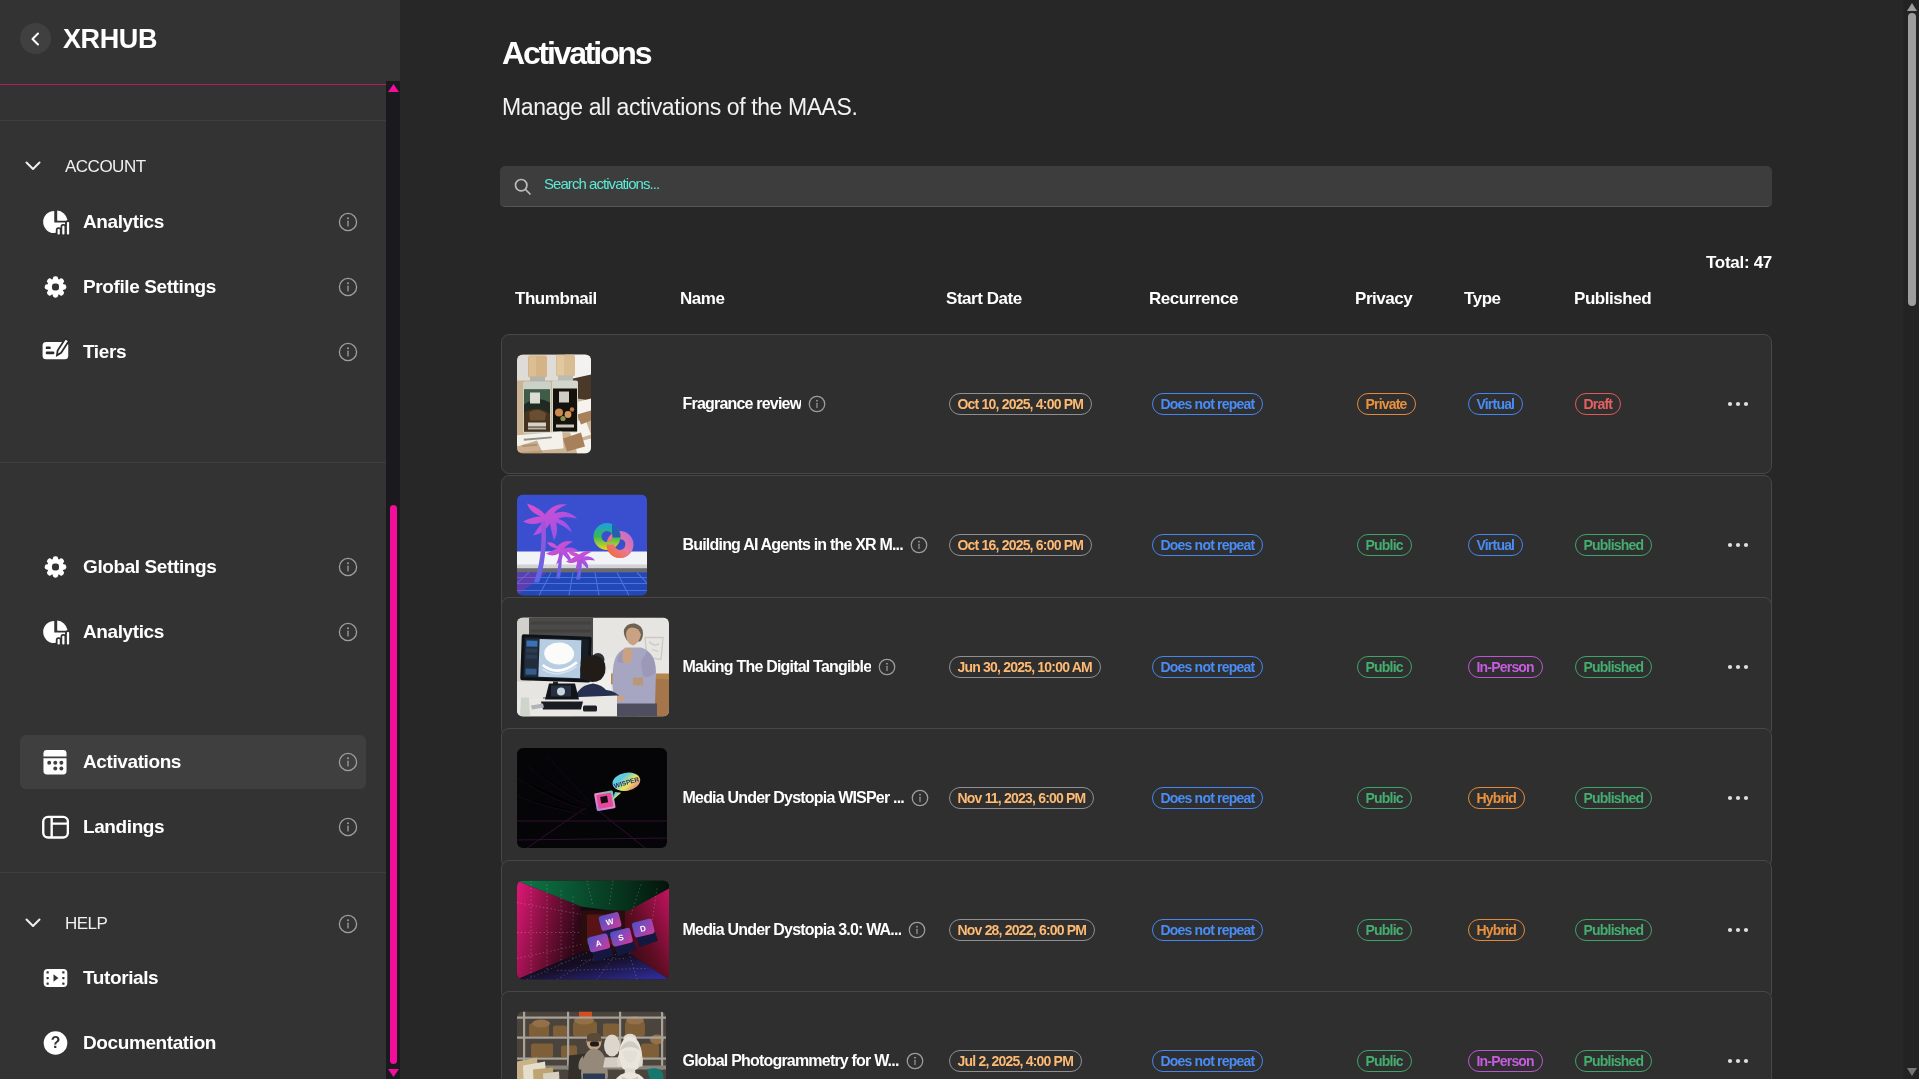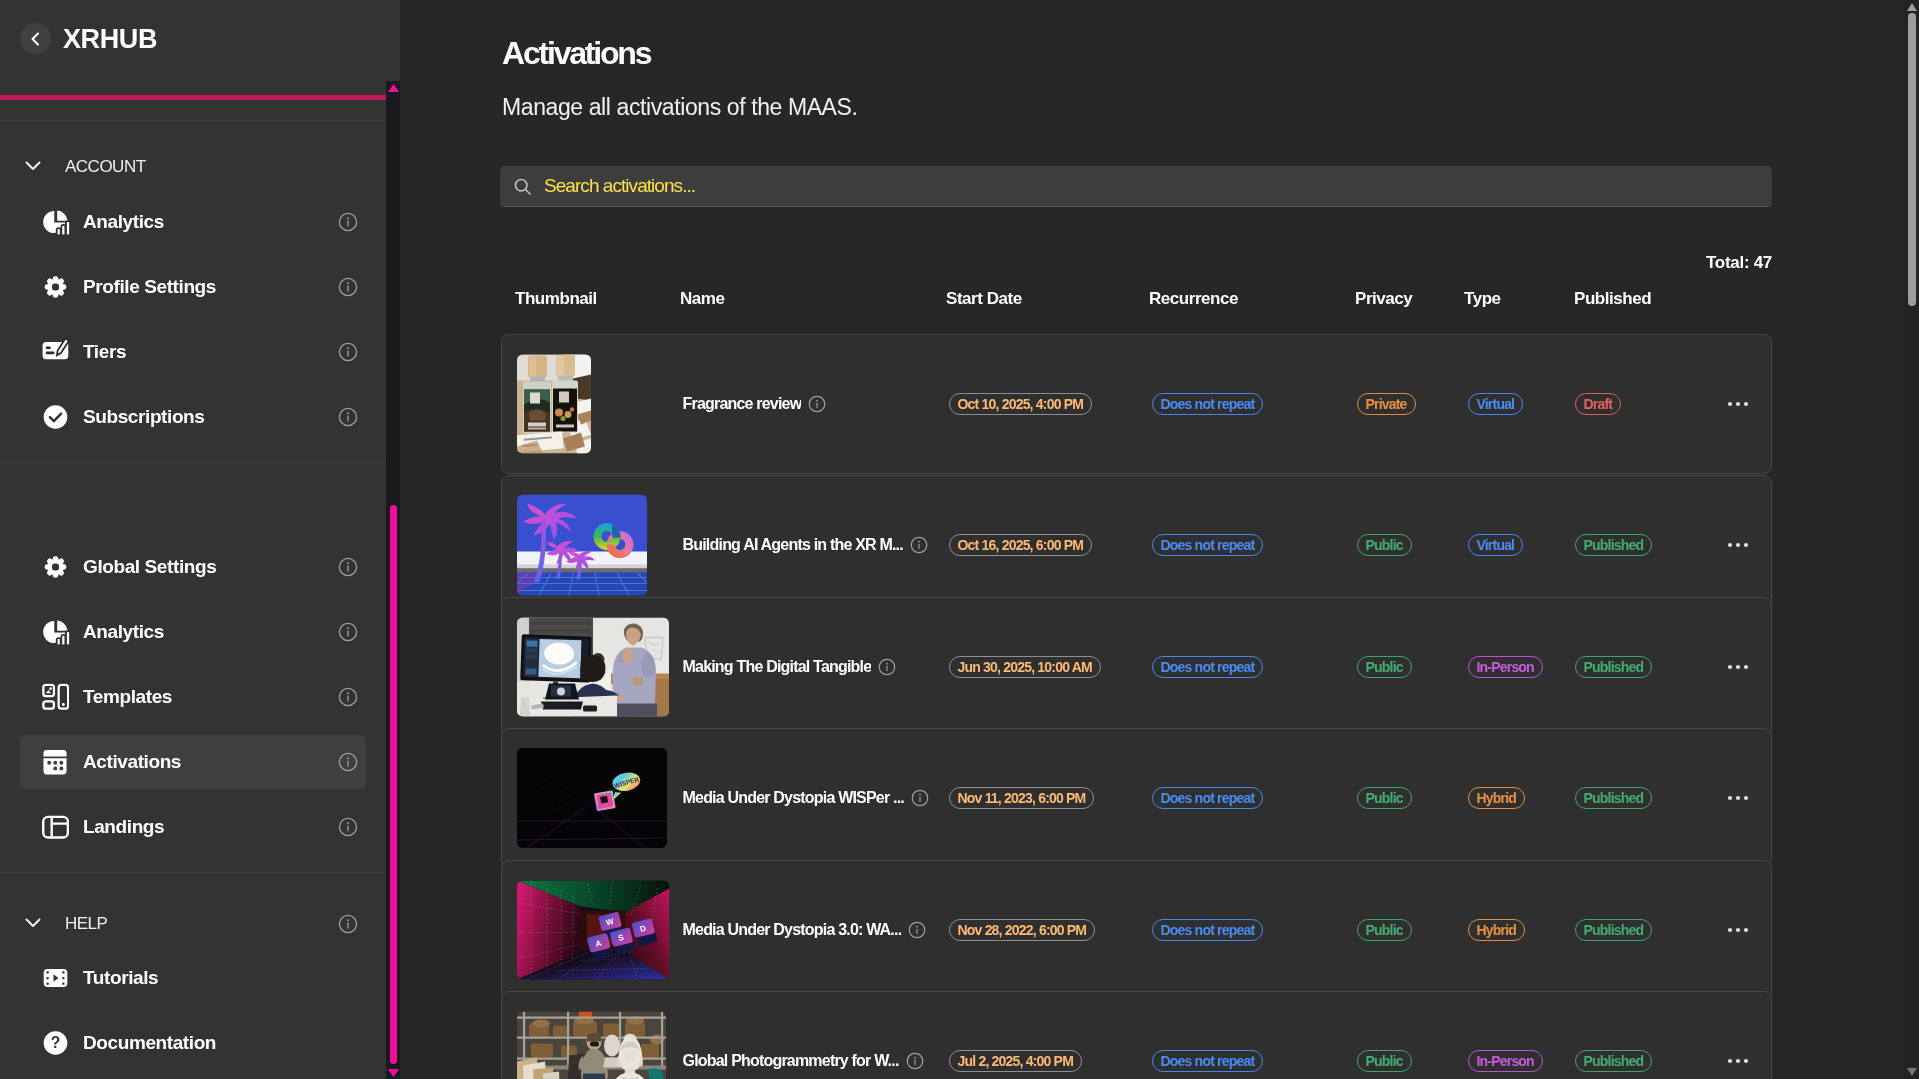--- a/index.html
+++ b/index.html
@@ -1,40 +1,40 @@
 <!DOCTYPE html>
 <html><head>
 <meta charset="utf-8">
 <style>
 * { margin:0; padding:0; box-sizing:border-box; }
 html,body { width:1919px; height:1079px; overflow:hidden; background:#272727; font-family:"Liberation Sans", sans-serif; }
 .abs { position:absolute; }
 
 #sidebar { position:absolute; left:0; top:0; width:400px; height:1079px; background:#333333; }
-#sbheader { position:absolute; left:0; top:0; width:400px; height:100px; border-bottom:5px solid #be185d; }
+#sbheader { position:absolute; left:0; top:0; width:400px; height:85px; border-bottom:1px solid #be185d; }
 #backbtn { position:absolute; left:20px; top:23px; width:31px; height:31px; border-radius:50%; background:#404040; }
 #xrhub { position:absolute; left:63px; top:24px; font-size:27px; font-weight:bold; color:#fff; letter-spacing:-0.4px; }
 .sb-divider { position:absolute; left:0; width:386px; height:1px; background:#3f3f3f; }
 .sect-head { position:absolute; left:0; width:344px; height:26px; }
 .sect-chev { position:absolute; left:25px; top:7px; }
 .sect-label { position:absolute; left:65px; top:0px; font-size:17px; color:#f0f0f0; line-height:26px; letter-spacing:-0.5px; }
 .mitem { position:absolute; left:0; width:386px; height:54px; }
 .mitem .icon { position:absolute; left:42px; top:50%; transform:translateY(-50%); }
 .mitem .mlabel { position:absolute; left:83px; top:50%; transform:translateY(-50%); font-size:19px; font-weight:bold; color:#fff; letter-spacing:-0.4px; white-space:nowrap; }
 .info { position:absolute; left:338px; top:50%; transform:translateY(-50%); }
 #activehl { position:absolute; left:20px; top:735px; width:346px; height:54px; background:#3f3f3f; border-radius:6px; }
 
 #sbtrack { position:absolute; left:386px; top:81px; width:14px; height:998px; background:#1a1a1e; }
 #sbthumb { position:absolute; left:390px; top:505px; width:7px; height:559px; background:#f20d9c; border-radius:3.5px; }
 
 #main { position:absolute; left:400px; top:0; width:1503px; height:1079px; background:#272727; }
 #title { position:absolute; left:102px; top:35px; font-size:32px; font-weight:bold; color:#fff; letter-spacing:-2.2px; }
 #subtitle { position:absolute; left:102px; top:94px; font-size:23px; color:#f2f2f2; letter-spacing:-0.4px; }
 #searchbox { position:absolute; left:100px; top:166px; width:1272px; height:41px; background:#3d3d3d; border-radius:5px; border-bottom:1px solid #555; }
-#searchph { position:absolute; left:144px; top:175px; font-size:19px; color:#fde047; letter-spacing:-0.95px; }
+#searchph { position:absolute; left:144px; top:175px; font-size:15px; color:#5eead4; letter-spacing:-0.95px; }
 #total { position:absolute; left:1172px; top:229px; width:200px; text-align:right; font-size:17px; font-weight:bold; color:#fff; letter-spacing:-0.3px;margin-top:24px; }
 .colhead { position:absolute; top:289px; font-size:17px; font-weight:bold; color:#fff; letter-spacing:-0.45px; }
 
 .card { position:absolute; left:100.5px; width:1271px; height:140px; background:#2f2f2f; border:1px solid #474747; border-radius:8px; }
 .thumb { position:absolute; left:15px; top:50%; transform:translateY(-50%); border-radius:6px; overflow:hidden; }
 .nm { position:absolute; left:181px; top:50%; transform:translateY(-50%); display:flex; align-items:center; }
 .nm .nmtext { font-size:16px; font-weight:bold; color:#fff; white-space:nowrap; overflow:hidden; max-width:223px; letter-spacing:-0.8px; }
 .pill { position:absolute; top:50%; transform:translateY(-50%); height:22px; line-height:20px; border-radius:11px; font-size:14px; font-weight:bold; padding:0 8px; white-space:nowrap; border:1px solid; letter-spacing:-0.8px; }
 .p-date { left:447px; border-color:#8f8f8f; color:#fdba74; }
 .p-rec  { left:650px; border-color:#4485f0; color:#4a8cf5; }
@@ -683,36 +683,20 @@
       </span>
     <span class="mlabel">Tiers</span>
     <span class="info">
         <svg width="20" height="20" viewBox="0 0 20 20">
           <circle cx="10" cy="10" r="8.6" fill="none" stroke="#9e9e9e" stroke-width="1.3"></circle>
           <circle cx="10" cy="6.3" r="1" fill="#9e9e9e"></circle>
           <rect x="9.35" y="8.6" width="1.3" height="6" rx="0.6" fill="#9e9e9e"></rect>
         </svg>
       </span>
   </div>
-  <div class="mitem" style="top:390px;">
-    <span class="icon">
-        <svg width="27" height="27" viewBox="0 0 24 24">
-          <circle cx="12" cy="12" r="10.5" fill="#fff"></circle>
-          <path d="M7 12.2 L10.5 15.7 L17 9" stroke="#333" stroke-width="2.2" fill="none" stroke-linecap="round" stroke-linejoin="round"></path>
-        </svg>
-      </span>
-    <span class="mlabel">Subscriptions</span>
-    <span class="info">
-        <svg width="20" height="20" viewBox="0 0 20 20">
-          <circle cx="10" cy="10" r="8.6" fill="none" stroke="#9e9e9e" stroke-width="1.3"></circle>
-          <circle cx="10" cy="6.3" r="1" fill="#9e9e9e"></circle>
-          <rect x="9.35" y="8.6" width="1.3" height="6" rx="0.6" fill="#9e9e9e"></rect>
-        </svg>
-      </span>
-  </div>
 
   <div class="mitem" style="top:540px;">
     <span class="icon">
         <svg width="27" height="27" viewBox="0 0 24 24">
           <g fill="#fff">
             <rect x="9.6" y="2.4" width="4.8" height="19.2" rx="2.2"></rect>
             <rect x="9.6" y="2.4" width="4.8" height="19.2" rx="2.2" transform="rotate(45 12 12)"></rect>
             <rect x="9.6" y="2.4" width="4.8" height="19.2" rx="2.2" transform="rotate(90 12 12)"></rect>
             <rect x="9.6" y="2.4" width="4.8" height="19.2" rx="2.2" transform="rotate(135 12 12)"></rect>
             <circle cx="12" cy="12" r="7.3"></circle>
@@ -735,40 +719,20 @@
           <path d="M10.5 2.5 A 9.5 9.5 0 1 0 20 12.5 L10.5 12.5 Z" fill="#fff"></path>
           <path d="M13 2.2 A 9.8 9.8 0 0 1 21.8 10 Q22 11 21 11 L14 11 Q13 11 13 10 Z" fill="#fff"></path>
           <g>
             <rect x="12.6" y="17.2" width="3.4" height="6.3" rx="1.4" fill="#fff" stroke="#333" stroke-width="1.5"></rect>
             <rect x="16.6" y="14.4" width="3.4" height="9.1" rx="1.4" fill="#fff" stroke="#333" stroke-width="1.5"></rect>
             <rect x="20.6" y="11.2" width="3.4" height="12.3" rx="1.4" fill="#fff" stroke="#333" stroke-width="1.5"></rect>
           </g>
         </svg>
       </span>
     <span class="mlabel">Analytics</span>
-    <span class="info">
-        <svg width="20" height="20" viewBox="0 0 20 20">
-          <circle cx="10" cy="10" r="8.6" fill="none" stroke="#9e9e9e" stroke-width="1.3"></circle>
-          <circle cx="10" cy="6.3" r="1" fill="#9e9e9e"></circle>
-          <rect x="9.35" y="8.6" width="1.3" height="6" rx="0.6" fill="#9e9e9e"></rect>
-        </svg>
-      </span>
-  </div>
-  <div class="mitem" style="top:670px;">
-    <span class="icon">
-        <svg width="27" height="27" viewBox="0 0 24 24" fill="none">
-          <rect x="1.2" y="1.2" width="9.4" height="10" rx="2.2" stroke="#fff" stroke-width="2"></rect>
-          <path d="M3.4 8.6 L5.7 5.8 L8 8.6 Z" fill="#fff"></path>
-          <circle cx="7.6" cy="4.6" r="1.2" fill="#fff"></circle>
-          <rect x="1.2" y="15.8" width="9.4" height="6.6" rx="2.2" stroke="#fff" stroke-width="2"></rect>
-          <rect x="14.8" y="1.2" width="8.4" height="21.2" rx="2.4" stroke="#fff" stroke-width="2"></rect>
-          <circle cx="19" cy="18.6" r="1.3" fill="#fff"></circle>
-        </svg>
-      </span>
-    <span class="mlabel">Templates</span>
     <span class="info">
         <svg width="20" height="20" viewBox="0 0 20 20">
           <circle cx="10" cy="10" r="8.6" fill="none" stroke="#9e9e9e" stroke-width="1.3"></circle>
           <circle cx="10" cy="6.3" r="1" fill="#9e9e9e"></circle>
           <rect x="9.35" y="8.6" width="1.3" height="6" rx="0.6" fill="#9e9e9e"></rect>
         </svg>
       </span>
   </div>
   <div class="mitem" style="top:735px;">
     <span class="icon">

